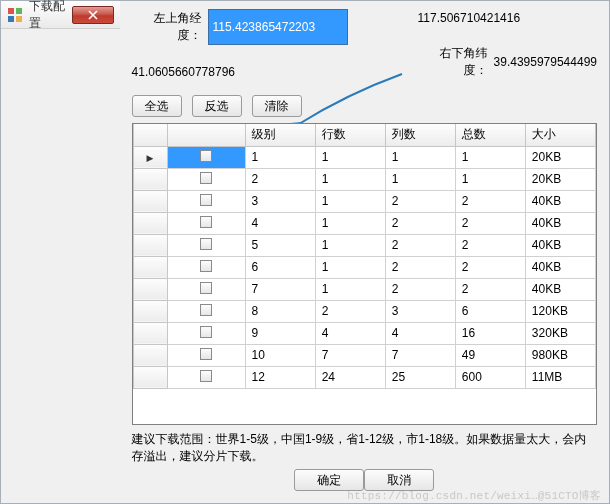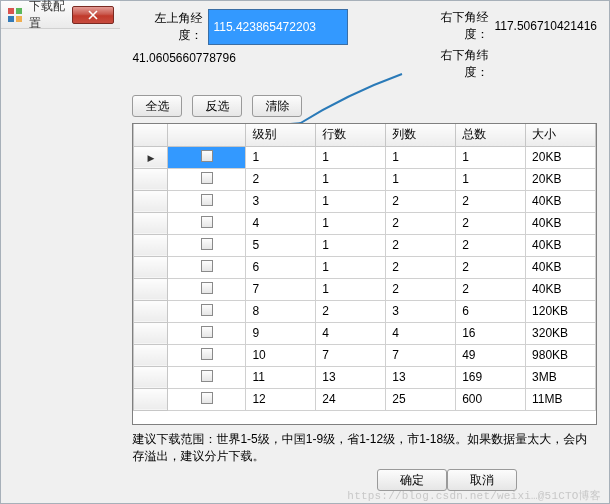--- a/index.html
+++ b/index.html
@@ -26,21 +26,21 @@
   .close-btn {
     width: 42px; height: 18px;
     background: linear-gradient(#e49c95, #c9584d 45%, #c13a2c 55%, #c74b3e);
     border: 1px solid #7a2a22; border-radius: 2px;
     display: flex; align-items: center; justify-content: center;
     color: #fff; font-weight: bold;
   }
   .close-btn svg { width: 10px; height: 10px; }
   .client { flex: 1; padding: 8px 12px 6px; display: flex; flex-direction: column; }
   .coords { display: flex; gap: 30px; margin-bottom: 4px; }
-  .coord-col { display: flex; flex-direction: column; gap: 4px; }
+  .coord-col { display: flex; flex-direction: column; gap: 18px; }
   .coord-row { display: flex; align-items: center; gap: 6px; }
   .coord-row label { width: 70px; text-align: right; }
   .coord-input {
     width: 140px; height: 36px; border: 1px solid #7a9ac0;
     padding: 1px 4px; font-size: 12px; background: #fff;
   }
   .coord-input.selected { background: #3399ff; color: #fff; border: 1px solid #3a6ea5; }
   .coord-text { font-size: 12px; padding: 2px 0; text-align: center; }
   .toolbar { margin: 10px 0 6px; display: flex; gap: 10px; position: relative; }
   .btn {
@@ -78,21 +78,21 @@
   tbody tr.sel td.ck { background: #3399ff; }
   tbody tr.sel td.rh::before {
     content: "▶"; font-size: 9px; color: #333;
   }
   .chk {
     display: inline-block; width: 12px; height: 12px;
     border: 1px solid #8a8a8a;
     background: linear-gradient(#fdfdfd, #e6e6e6);
   }
   .hint { margin: 6px 0 4px; font-size: 12px; }
-  .bottom-btns { display: flex; justify-content: flex-end; padding: 0 80px 6px; }
+  .bottom-btns { display: flex; justify-content: center; padding: 0 80px 6px; }
   .watermark {
     position: absolute; right: 8px; bottom: 0px;
     font-size: 11px; color: #c8c8c8; letter-spacing: 0.2px;
     font-family: Liberation Mono, monospace;
     pointer-events: none;
   }
 </style>
 </head>
 <body>
 
@@ -122,25 +122,25 @@
         <div class="coord-row">
           <label>左上角经度：</label>
           <input class="coord-input selected" value="115.423865472203" style="">
         </div>
         <div class="coord-row">
           <span class="coord-text">41.0605660778796</span>
         </div>
       </div>
       <div class="coord-col" style="margin-left:40px">
         <div class="coord-row">
-          <label>右下角经度：</label>
           <span class="coord-text">117.506710421416</span>
         </div>
         <div class="coord-row">
           <label>右下角纬度：</label>
+          <span class="coord-text">39.4395979544499</span>
         </div>
       </div>
     </div>
 
     <div class="toolbar">
       <button class="btn">全选</button>
       <button class="btn">反选</button>
       <button class="btn">清除</button>
       <svg class="arrow" viewBox="0 0 120 60">
         <defs>
@@ -261,29 +261,20 @@
                 <td class="ck"><span class="chk"></span></td>
                 <td>10</td>
                 <td>7</td>
                 <td>7</td>
                 <td>49</td>
                 <td>980KB</td>
               </tr>
               <tr>
                 <td class="rh"></td>
                 <td class="ck"><span class="chk"></span></td>
-                <td>11</td>
-                <td>13</td>
-                <td>13</td>
-                <td>169</td>
-                <td>3MB</td>
-              </tr>
-              <tr>
-                <td class="rh"></td>
-                <td class="ck"><span class="chk"></span></td>
                 <td>12</td>
                 <td>24</td>
                 <td>25</td>
                 <td>600</td>
                 <td>11MB</td>
               </tr>
             </tbody>
       </table>
     </div>
 

